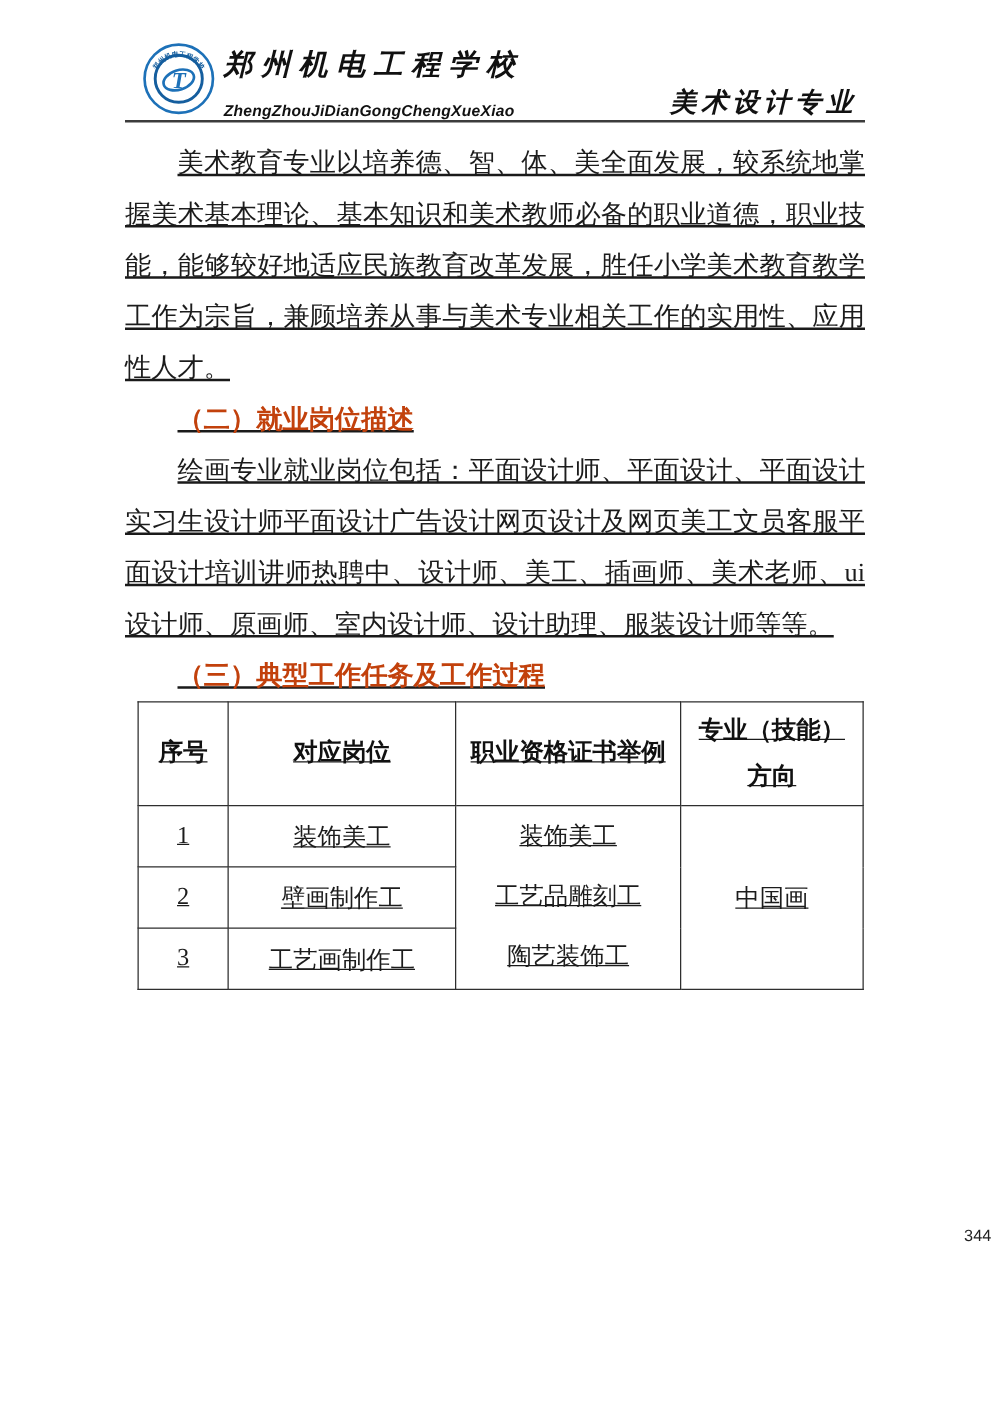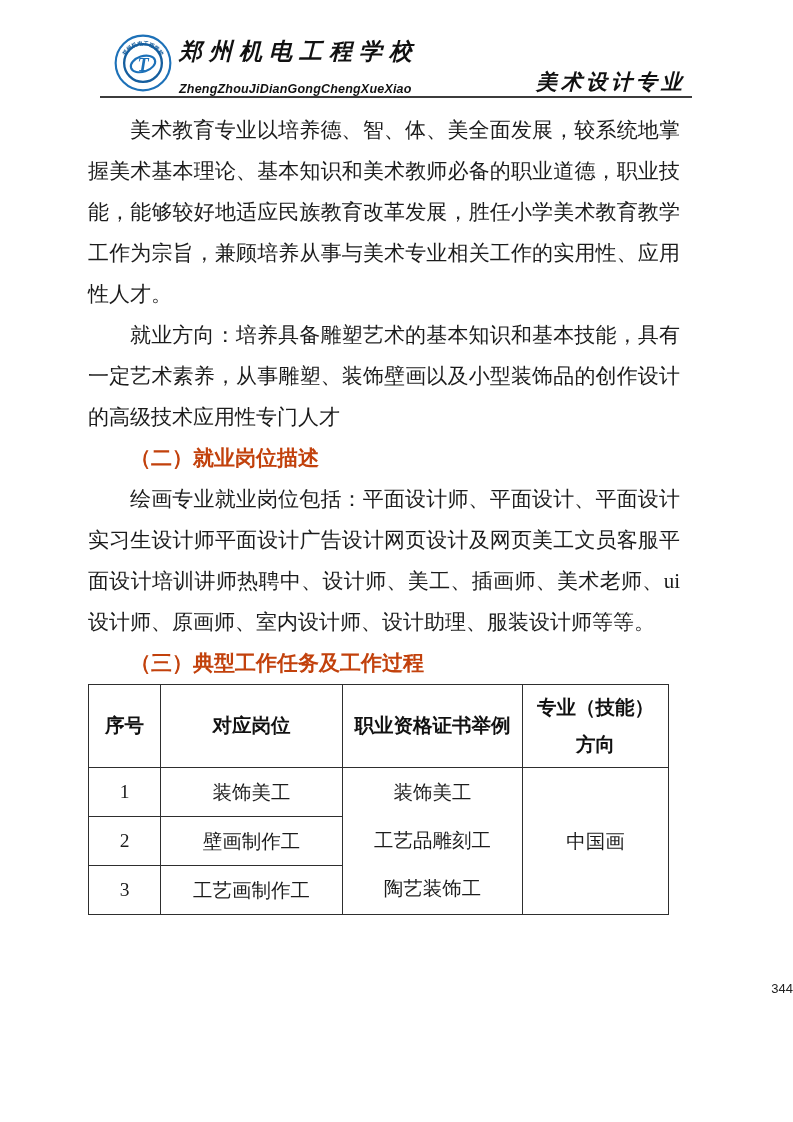--- a/index.html
+++ b/index.html
@@ -64,22 +64,23 @@
     margin-top: 34px;
     margin-right: 6px;
     white-space: nowrap;
     color: #111111;
   }
 
   
   .content {
     position: absolute;
     top: 110px;
-    left: 88px;
+    left: 100px;
     width: 592px;
+    text-decoration: underline;
   }
   .para {
     margin: 0;
     font-size: 21px;
     line-height: 41px;
     text-align: justify;
     color: #1c1c1c;
   }
   .indent { text-indent: 2em; }
   .num-item { text-indent: 2.45em; }
@@ -87,20 +88,21 @@
     font-weight: bold;
     text-indent: 2em;
     color: #c2410c;
   }
 
   
   .job-table {
     border-collapse: collapse;
     table-layout: fixed;
     width: 580px;
+    margin-left: 10px;
     margin-top: 0;
   }
   .job-table th, .job-table td {
     border: 1.5px solid #2e2e2e;
     text-align: center;
     vertical-align: middle;
     font-size: 19.5px;
     padding: 0 5px;
     color: #1c1c1c;
     overflow: hidden;
@@ -147,21 +149,20 @@
       <div class="school-text">
         <div class="school-name">郑州机电工程学校</div>
         <div class="school-pinyin">ZhengZhouJiDianGongChengXueXiao</div>
       </div>
     </div>
     <div class="major-label">美术设计专业</div>
   </div>
 
   <div class="content">
     <p class="para indent">美术教育专业以培养德、智、体、美全面发展，较系统地掌握美术基本理论、基本知识和美术教师必备的职业道德，职业技能，能够较好地适应民族教育改革发展，胜任小学美术教育教学工作为宗旨，兼顾培养从事与美术专业相关工作的实用性、应用性人才。</p>
-    <p class="para indent">就业方向：培养具备雕塑艺术的基本知识和基本技能，具有一定艺术素养，从事雕塑、装饰壁画以及小型装饰品的创作设计的高级技术应用性专门人才</p>
     <p class="para heading">（二）就业岗位描述</p>
     <p class="para indent">绘画专业就业岗位包括：平面设计师、平面设计、平面设计实习生设计师平面设计广告设计网页设计及网页美工文员客服平面设计培训讲师热聘中、设计师、美工、插画师、美术老师、ui 设计师、原画师、室内设计师、设计助理、服装设计师等等。</p>
     <p class="para heading">（三）典型工作任务及工作过程</p>
 
     <table class="job-table">
       <colgroup>
         <col style="width:72px">
         <col style="width:182px">
         <col style="width:180px">
         <col style="width:146px">

